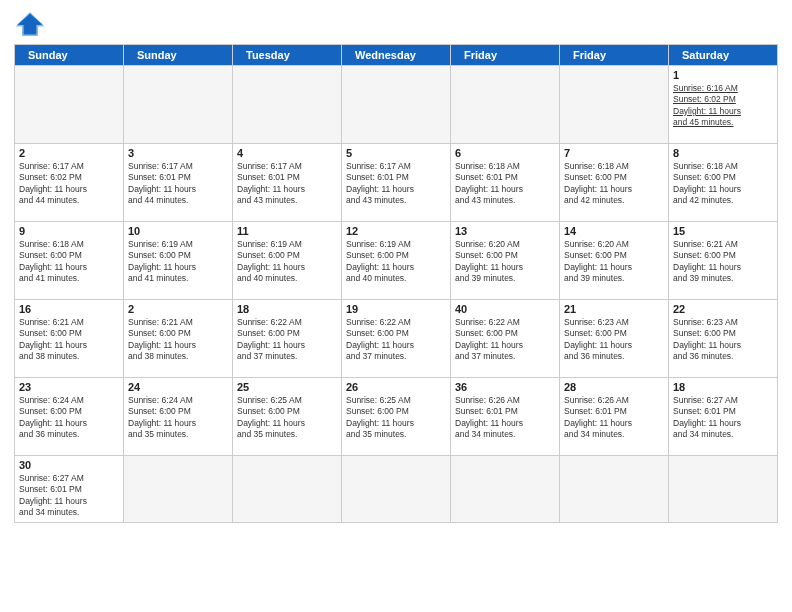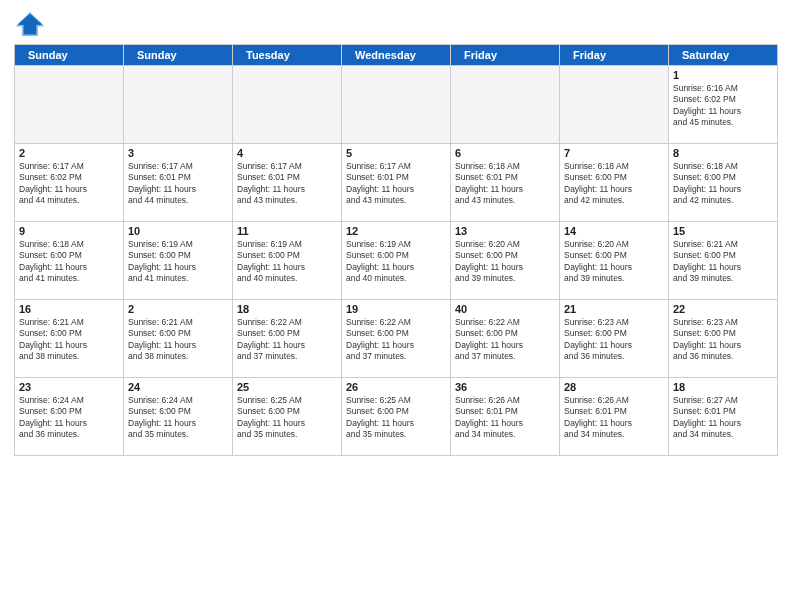--- a/index.html
+++ b/index.html
@@ -132,21 +132,21 @@
     <tbody id="calendar-body">
     <tr>
           <td class="empty"></td>
           <td class="empty"></td>
           <td class="empty"></td>
           <td class="empty"></td>
           <td class="empty"></td>
           <td class="empty"></td>
           <td>
             <span class="day-num">1</span>
-            <div class="day-info" style="white-space: pre-line;">Sunrise: 6:16 AM
+            <div class="day-info" style="white-space: pre-line; text-decoration: underline;">Sunrise: 6:16 AM
 Sunset: 6:02 PM
 Daylight: 11 hours
 and 45 minutes.</div>
           </td>
         </tr>
         <tr>
           <td>
             <span class="day-num">2</span>
             <div class="day-info" style="white-space: pre-line;">Sunrise: 6:17 AM
 Sunset: 6:02 PM
@@ -341,16 +341,31 @@
 Daylight: 11 hours
 and 34 minutes.</div>
           </td>
           <td>
             <span class="day-num">18</span>
             <div class="day-info" style="white-space: pre-line;">Sunrise: 6:27 AM
 Sunset: 6:01 PM
 Daylight: 11 hours
 and 34 minutes.</div>
           </td>
+        </tr>
+        <tr class="last-row">
+          <td>
+            <span class="day-num">30</span>
+            <div class="day-info" style="white-space: pre-line;">Sunrise: 6:27 AM
+Sunset: 6:01 PM
+Daylight: 11 hours
+and 34 minutes.</div>
+          </td>
+          <td class="empty"></td>
+          <td class="empty"></td>
+          <td class="empty"></td>
+          <td class="empty"></td>
+          <td class="empty"></td>
+          <td class="empty"></td>
         </tr>
       </tbody>
   </table>
 </div>
 
 </body></html>

